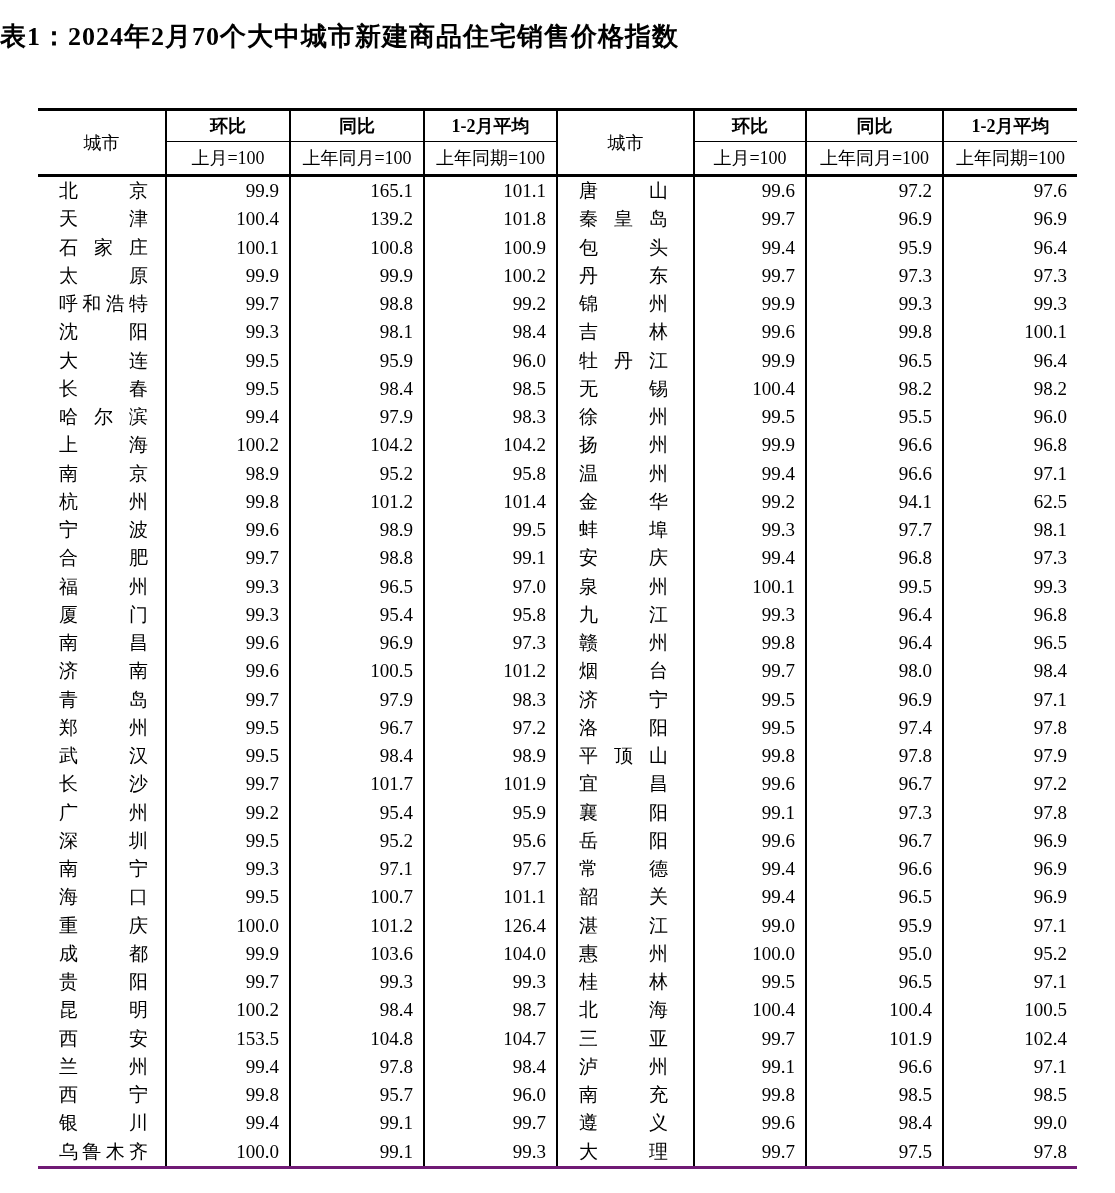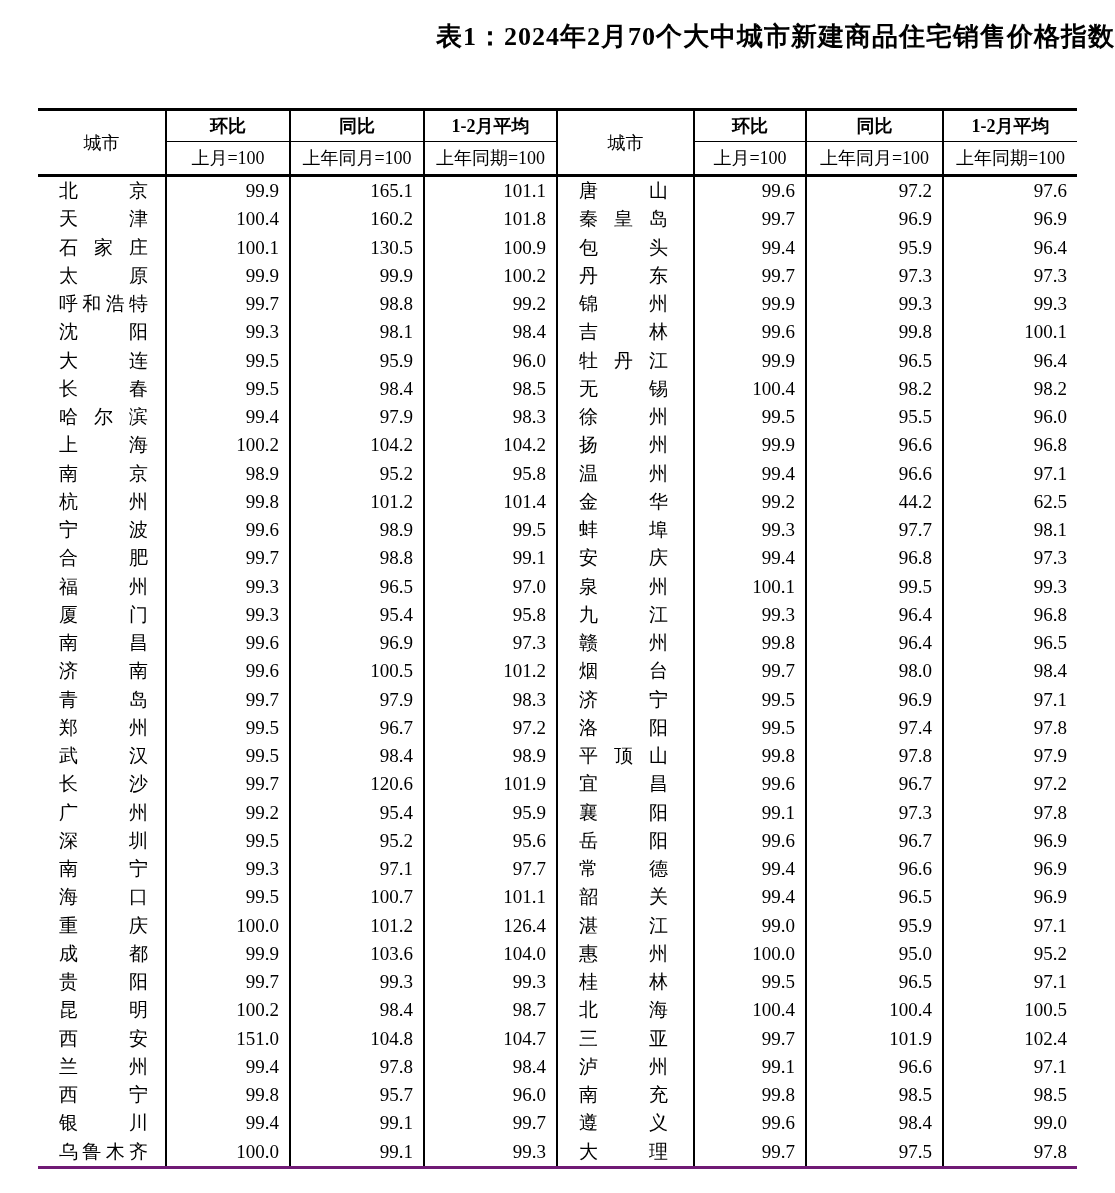--- a/index.html
+++ b/index.html
@@ -7,21 +7,21 @@
     padding: 0;
     width: 1115px;
     height: 1193px;
     background: #ffffff;
     overflow: hidden;
     font-family: "Liberation Serif", "DejaVu Serif", serif;
     color: #000000;
   }
   .page-title {
     margin: 20px 0 0 0;
-    text-align: right;
+    text-align: left;
     font-size: 26px;
     font-weight: bold;
     letter-spacing: 1px;
     line-height: 34px;
   }
   table.price-table {
     border-collapse: collapse;
     table-layout: fixed;
     width: 1039px;
     margin: 54px 0 0 38px;
@@ -110,39 +110,39 @@
           <td class="num">99.6</td>
           <td class="num">97.2</td>
           <td class="num">97.6</td>
         </tr>
         <tr>
           <td class="city first"><span class="city-name">
               <span>天</span>
               <span>津</span>
             </span></td>
           <td class="num">100.4</td>
-          <td class="num">160.2</td>
+          <td class="num">139.2</td>
           <td class="num">101.8</td>
           <td class="city"><span class="city-name">
               <span>秦</span>
               <span>皇</span>
               <span>岛</span>
             </span></td>
           <td class="num">99.7</td>
           <td class="num">96.9</td>
           <td class="num">96.9</td>
         </tr>
         <tr>
           <td class="city first"><span class="city-name">
               <span>石</span>
               <span>家</span>
               <span>庄</span>
             </span></td>
           <td class="num">100.1</td>
-          <td class="num">130.5</td>
+          <td class="num">100.8</td>
           <td class="num">100.9</td>
           <td class="city"><span class="city-name">
               <span>包</span>
               <span>头</span>
             </span></td>
           <td class="num">99.4</td>
           <td class="num">95.9</td>
           <td class="num">96.4</td>
         </tr>
         <tr>
@@ -283,21 +283,21 @@
               <span>州</span>
             </span></td>
           <td class="num">99.8</td>
           <td class="num">101.2</td>
           <td class="num">101.4</td>
           <td class="city"><span class="city-name">
               <span>金</span>
               <span>华</span>
             </span></td>
           <td class="num">99.2</td>
-          <td class="num">44.2</td>
+          <td class="num">94.1</td>
           <td class="num">62.5</td>
         </tr>
         <tr>
           <td class="city first"><span class="city-name">
               <span>宁</span>
               <span>波</span>
             </span></td>
           <td class="num">99.6</td>
           <td class="num">98.9</td>
           <td class="num">99.5</td>
@@ -437,21 +437,21 @@
           <td class="num">99.8</td>
           <td class="num">97.8</td>
           <td class="num">97.9</td>
         </tr>
         <tr>
           <td class="city first"><span class="city-name">
               <span>长</span>
               <span>沙</span>
             </span></td>
           <td class="num">99.7</td>
-          <td class="num">120.6</td>
+          <td class="num">101.7</td>
           <td class="num">101.9</td>
           <td class="city"><span class="city-name">
               <span>宜</span>
               <span>昌</span>
             </span></td>
           <td class="num">99.6</td>
           <td class="num">96.7</td>
           <td class="num">97.2</td>
         </tr>
         <tr>
@@ -580,21 +580,21 @@
             </span></td>
           <td class="num">100.4</td>
           <td class="num">100.4</td>
           <td class="num">100.5</td>
         </tr>
         <tr>
           <td class="city first"><span class="city-name">
               <span>西</span>
               <span>安</span>
             </span></td>
-          <td class="num">151.0</td>
+          <td class="num">153.5</td>
           <td class="num">104.8</td>
           <td class="num">104.7</td>
           <td class="city"><span class="city-name">
               <span>三</span>
               <span>亚</span>
             </span></td>
           <td class="num">99.7</td>
           <td class="num">101.9</td>
           <td class="num">102.4</td>
         </tr>

